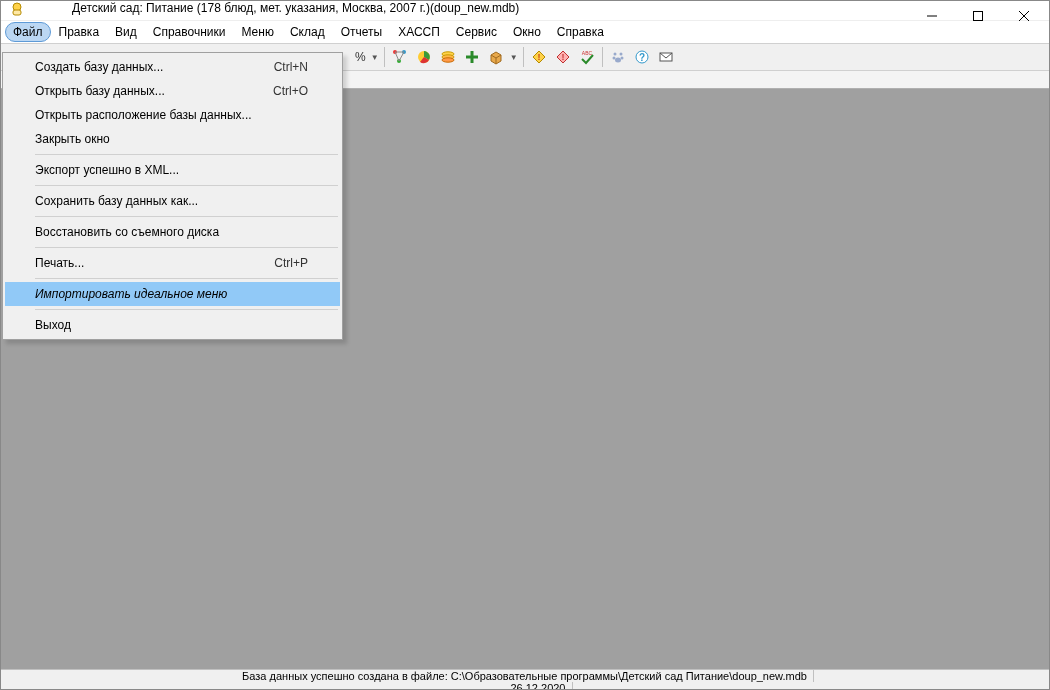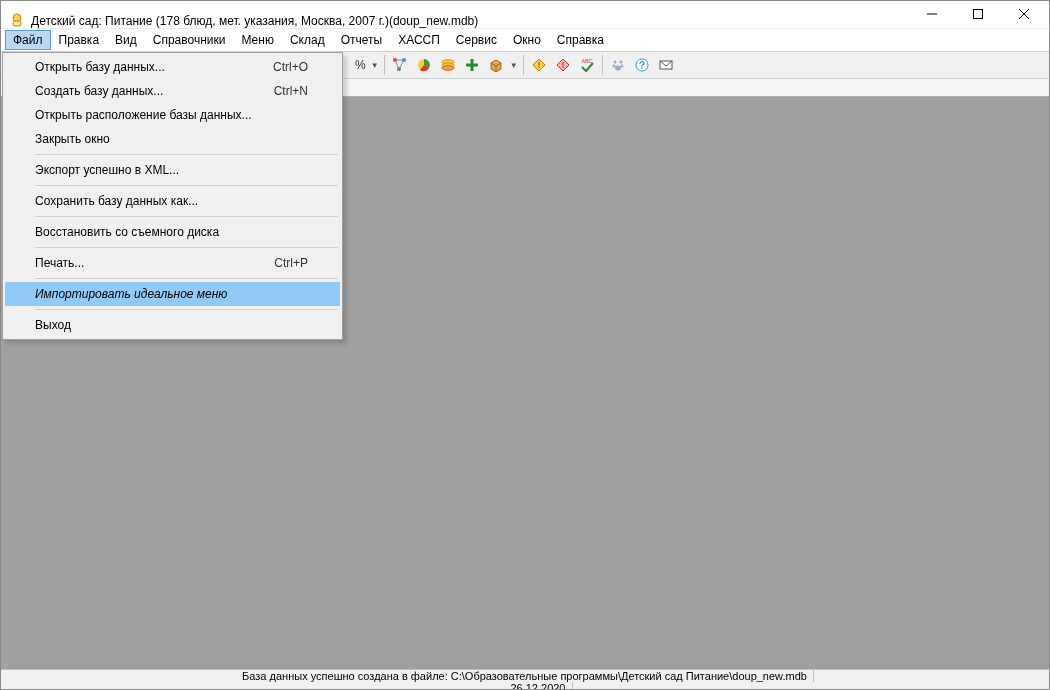--- a/index.html
+++ b/index.html
@@ -1,27 +1,27 @@
 <!DOCTYPE html>
 <html><head>
 <meta charset="utf-8">
 <style>
   * { box-sizing: border-box; margin: 0; padding: 0; font-family: "Segoe UI", Tahoma, sans-serif; }
   body { width: 1050px; height: 690px; overflow: hidden; background: #fff; border: 1px solid #888; display: flex; flex-direction: column; }
   
   
-  .titlebar { height: 28px; background: #fff; display: flex; align-items: flex-end; padding: 0 2px 0 8px; border-bottom: 1px solid #eee; }
+  .titlebar { height: 20px; background: #fff; display: flex; align-items: flex-start; padding: 0 2px 0 8px; border-bottom: 1px solid #eee; gap: 41px; }
   .titlebar .app-icon { width: 16px; height: 16px; margin-right: 6px; display: inline-block; }
   .titlebar .title { font-size: 12px; color: #000; flex: 1; }
   .titlebar .btns { display: flex; }
   .titlebar .btn { width: 46px; height: 29px; display: flex; align-items: center; justify-content: center; }
   
   
   .menubar { height: 22px; background: #fff; display: flex; align-items: center; padding: 0 4px; font-size: 12px; }
-  .menubar .mitem { padding: 3px 8px; cursor: default; }
+  .menubar .mitem { padding: 3px 8px; cursor: default; border-radius: 10px; }
   .menubar .mitem.active { background: #bbd7f3; border: 1px solid #5e9ad6; padding: 2px 7px; }
   
   
   .toolbar { height: 28px; background: #f0f0f0; border-top: 1px solid #d0d0d0; border-bottom: 1px solid #d0d0d0; display: flex; align-items: center; padding: 0 4px; position: relative; }
   .toolbar .tbtn { width: 22px; height: 22px; display: flex; align-items: center; justify-content: center; margin: 0 1px; }
   .toolbar .sep { width: 1px; height: 20px; background: #c0c0c0; margin: 0 3px; }
   .toolbar .drop { width: 10px; text-align: center; font-size: 8px; color: #555; }
   .toolbar .spacer { width: 347px; }
   .toolbar .pct { font-size: 12px; color: #333; padding: 0 3px; }
   
@@ -189,26 +189,26 @@
       </svg>
     </span>
 </div>
 
 <div class="toolbar2"></div>
 
 <div class="client"></div>
 
 <div class="dropdown" id="filemenu">
     <div class="row">
+      <span class="lbl">Создать базу данных...</span>
+      <span class="sc">Ctrl+N</span>
+    </div>
+    <div class="row">
       <span class="lbl">Открыть базу данных...</span>
       <span class="sc">Ctrl+O</span>
-    </div>
-    <div class="row">
-      <span class="lbl">Создать базу данных...</span>
-      <span class="sc">Ctrl+N</span>
     </div>
     <div class="row">
       <span class="lbl">Открыть расположение базы данных...</span>
     </div>
     <div class="row">
       <span class="lbl">Закрыть окно</span>
     </div>
     <div class="msep"></div>
     <div class="row">
       <span class="lbl">Экспорт успешно в XML...</span>

